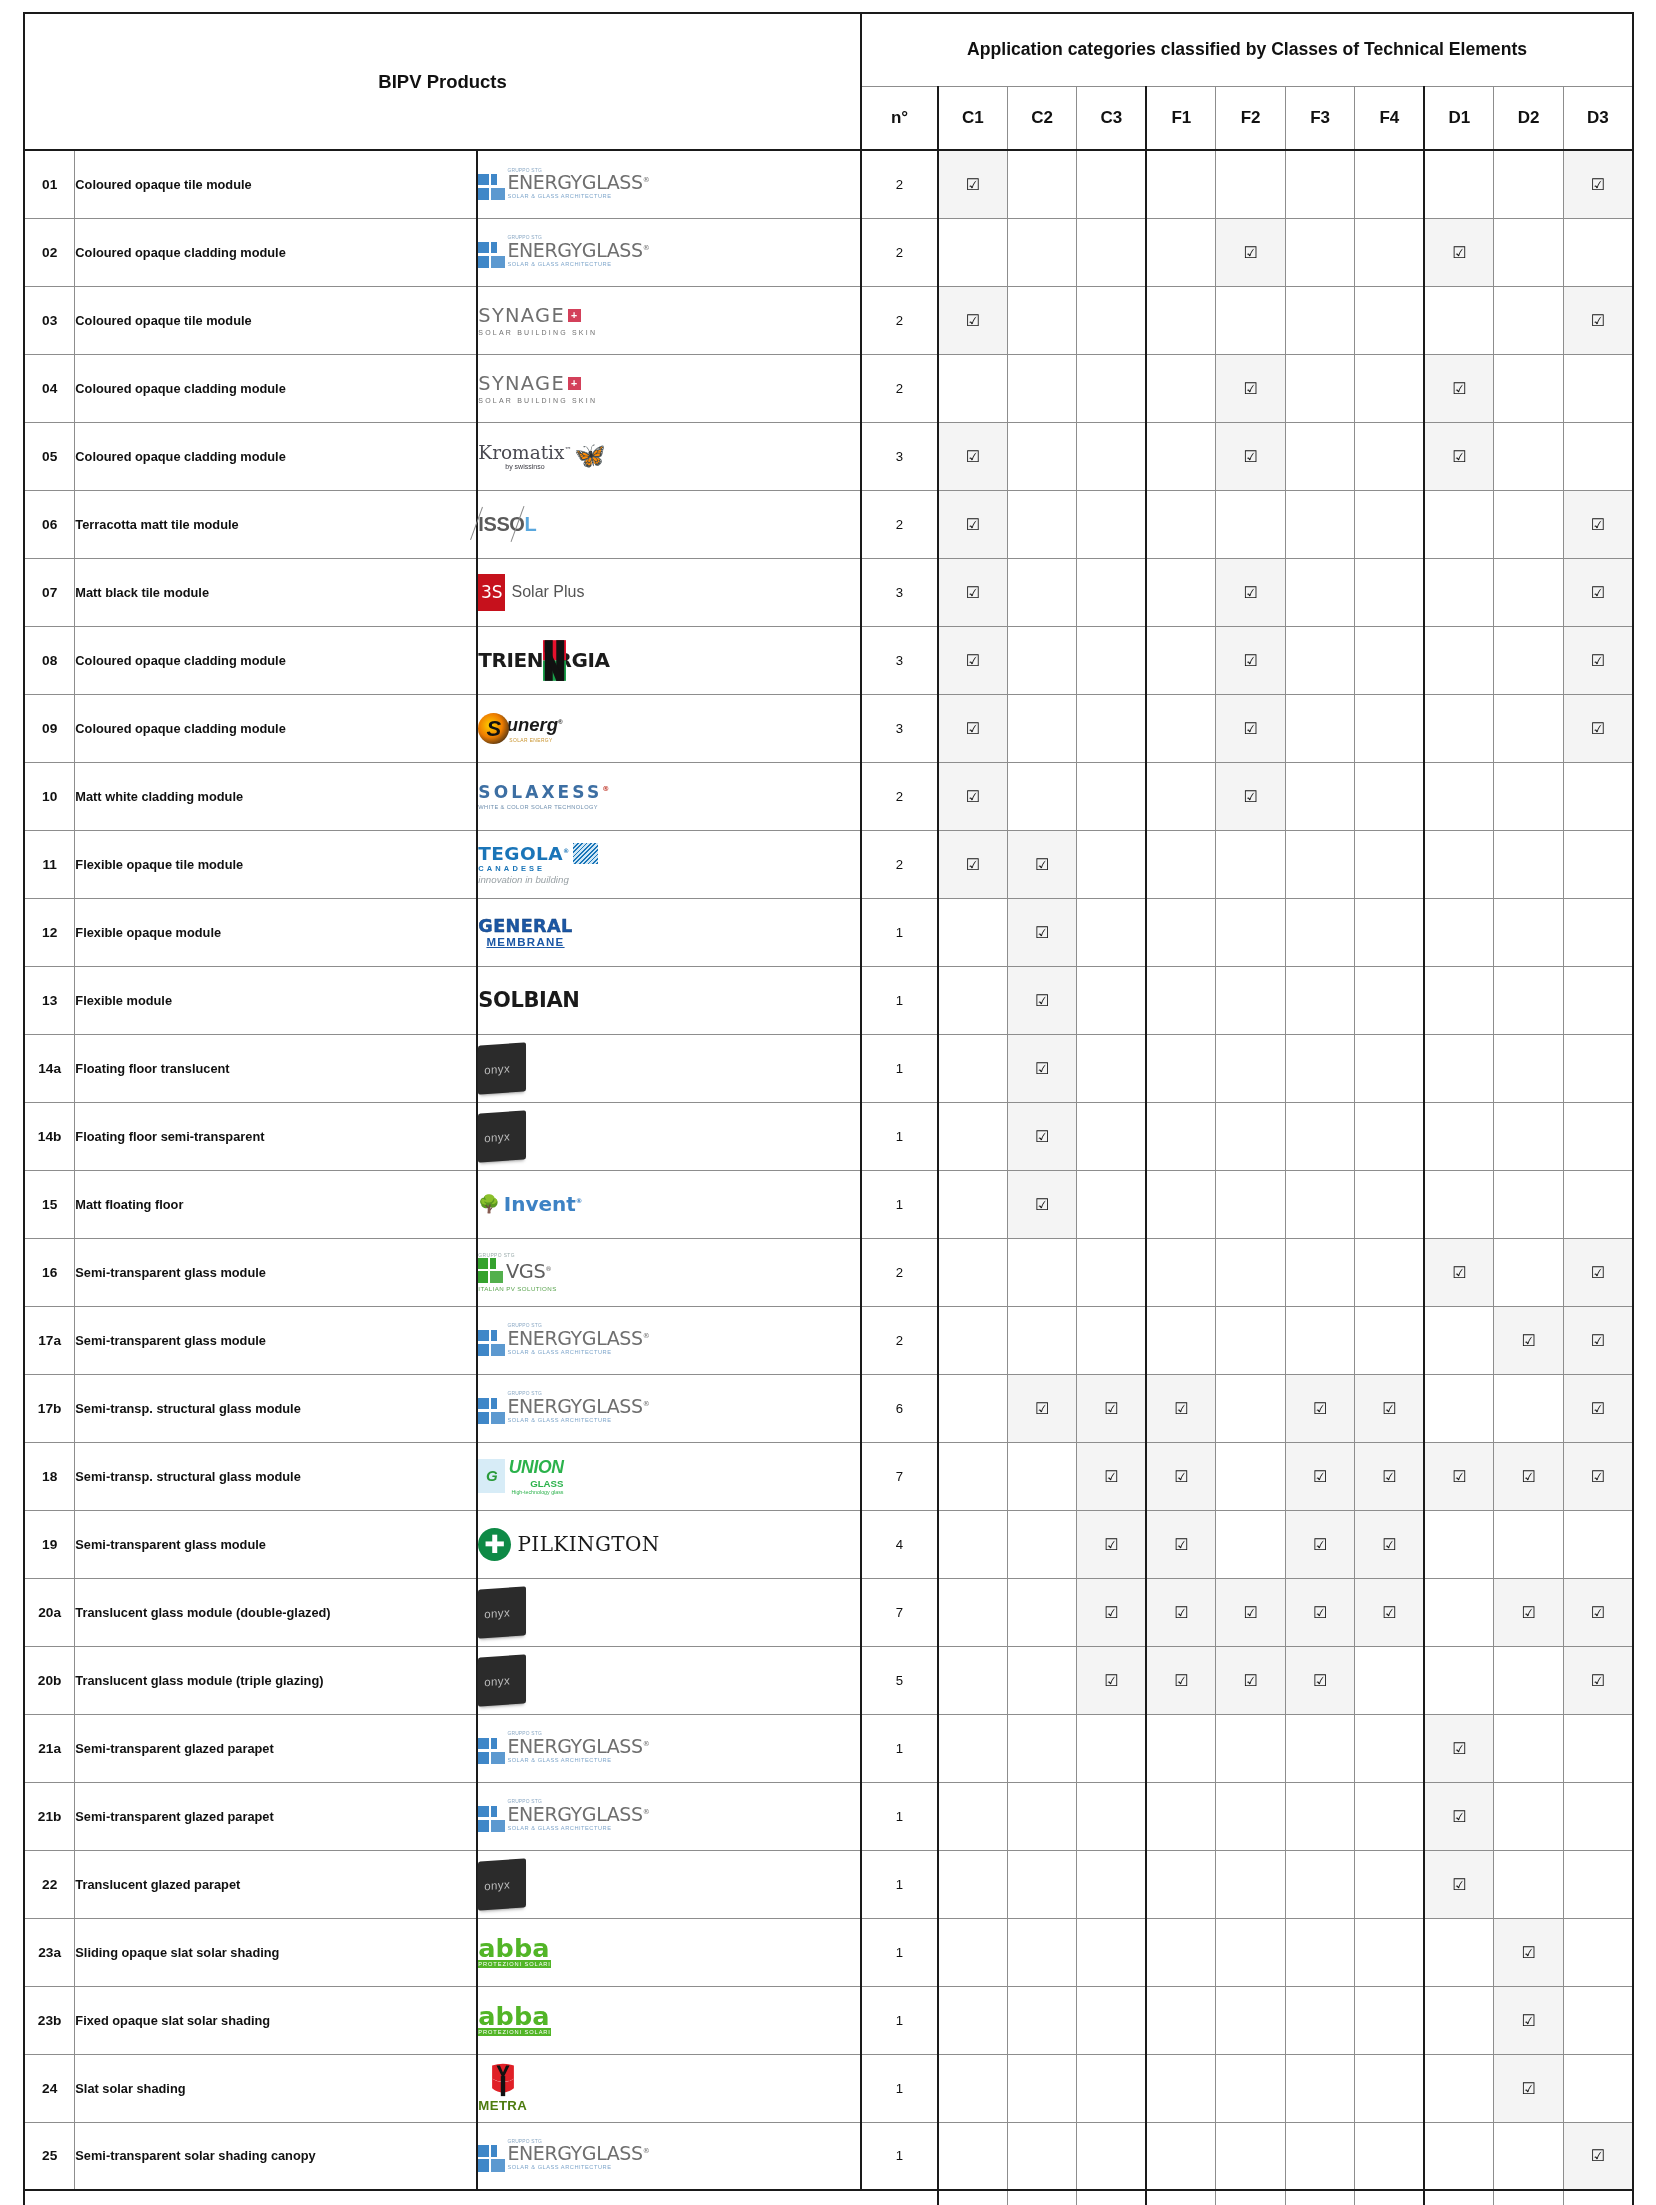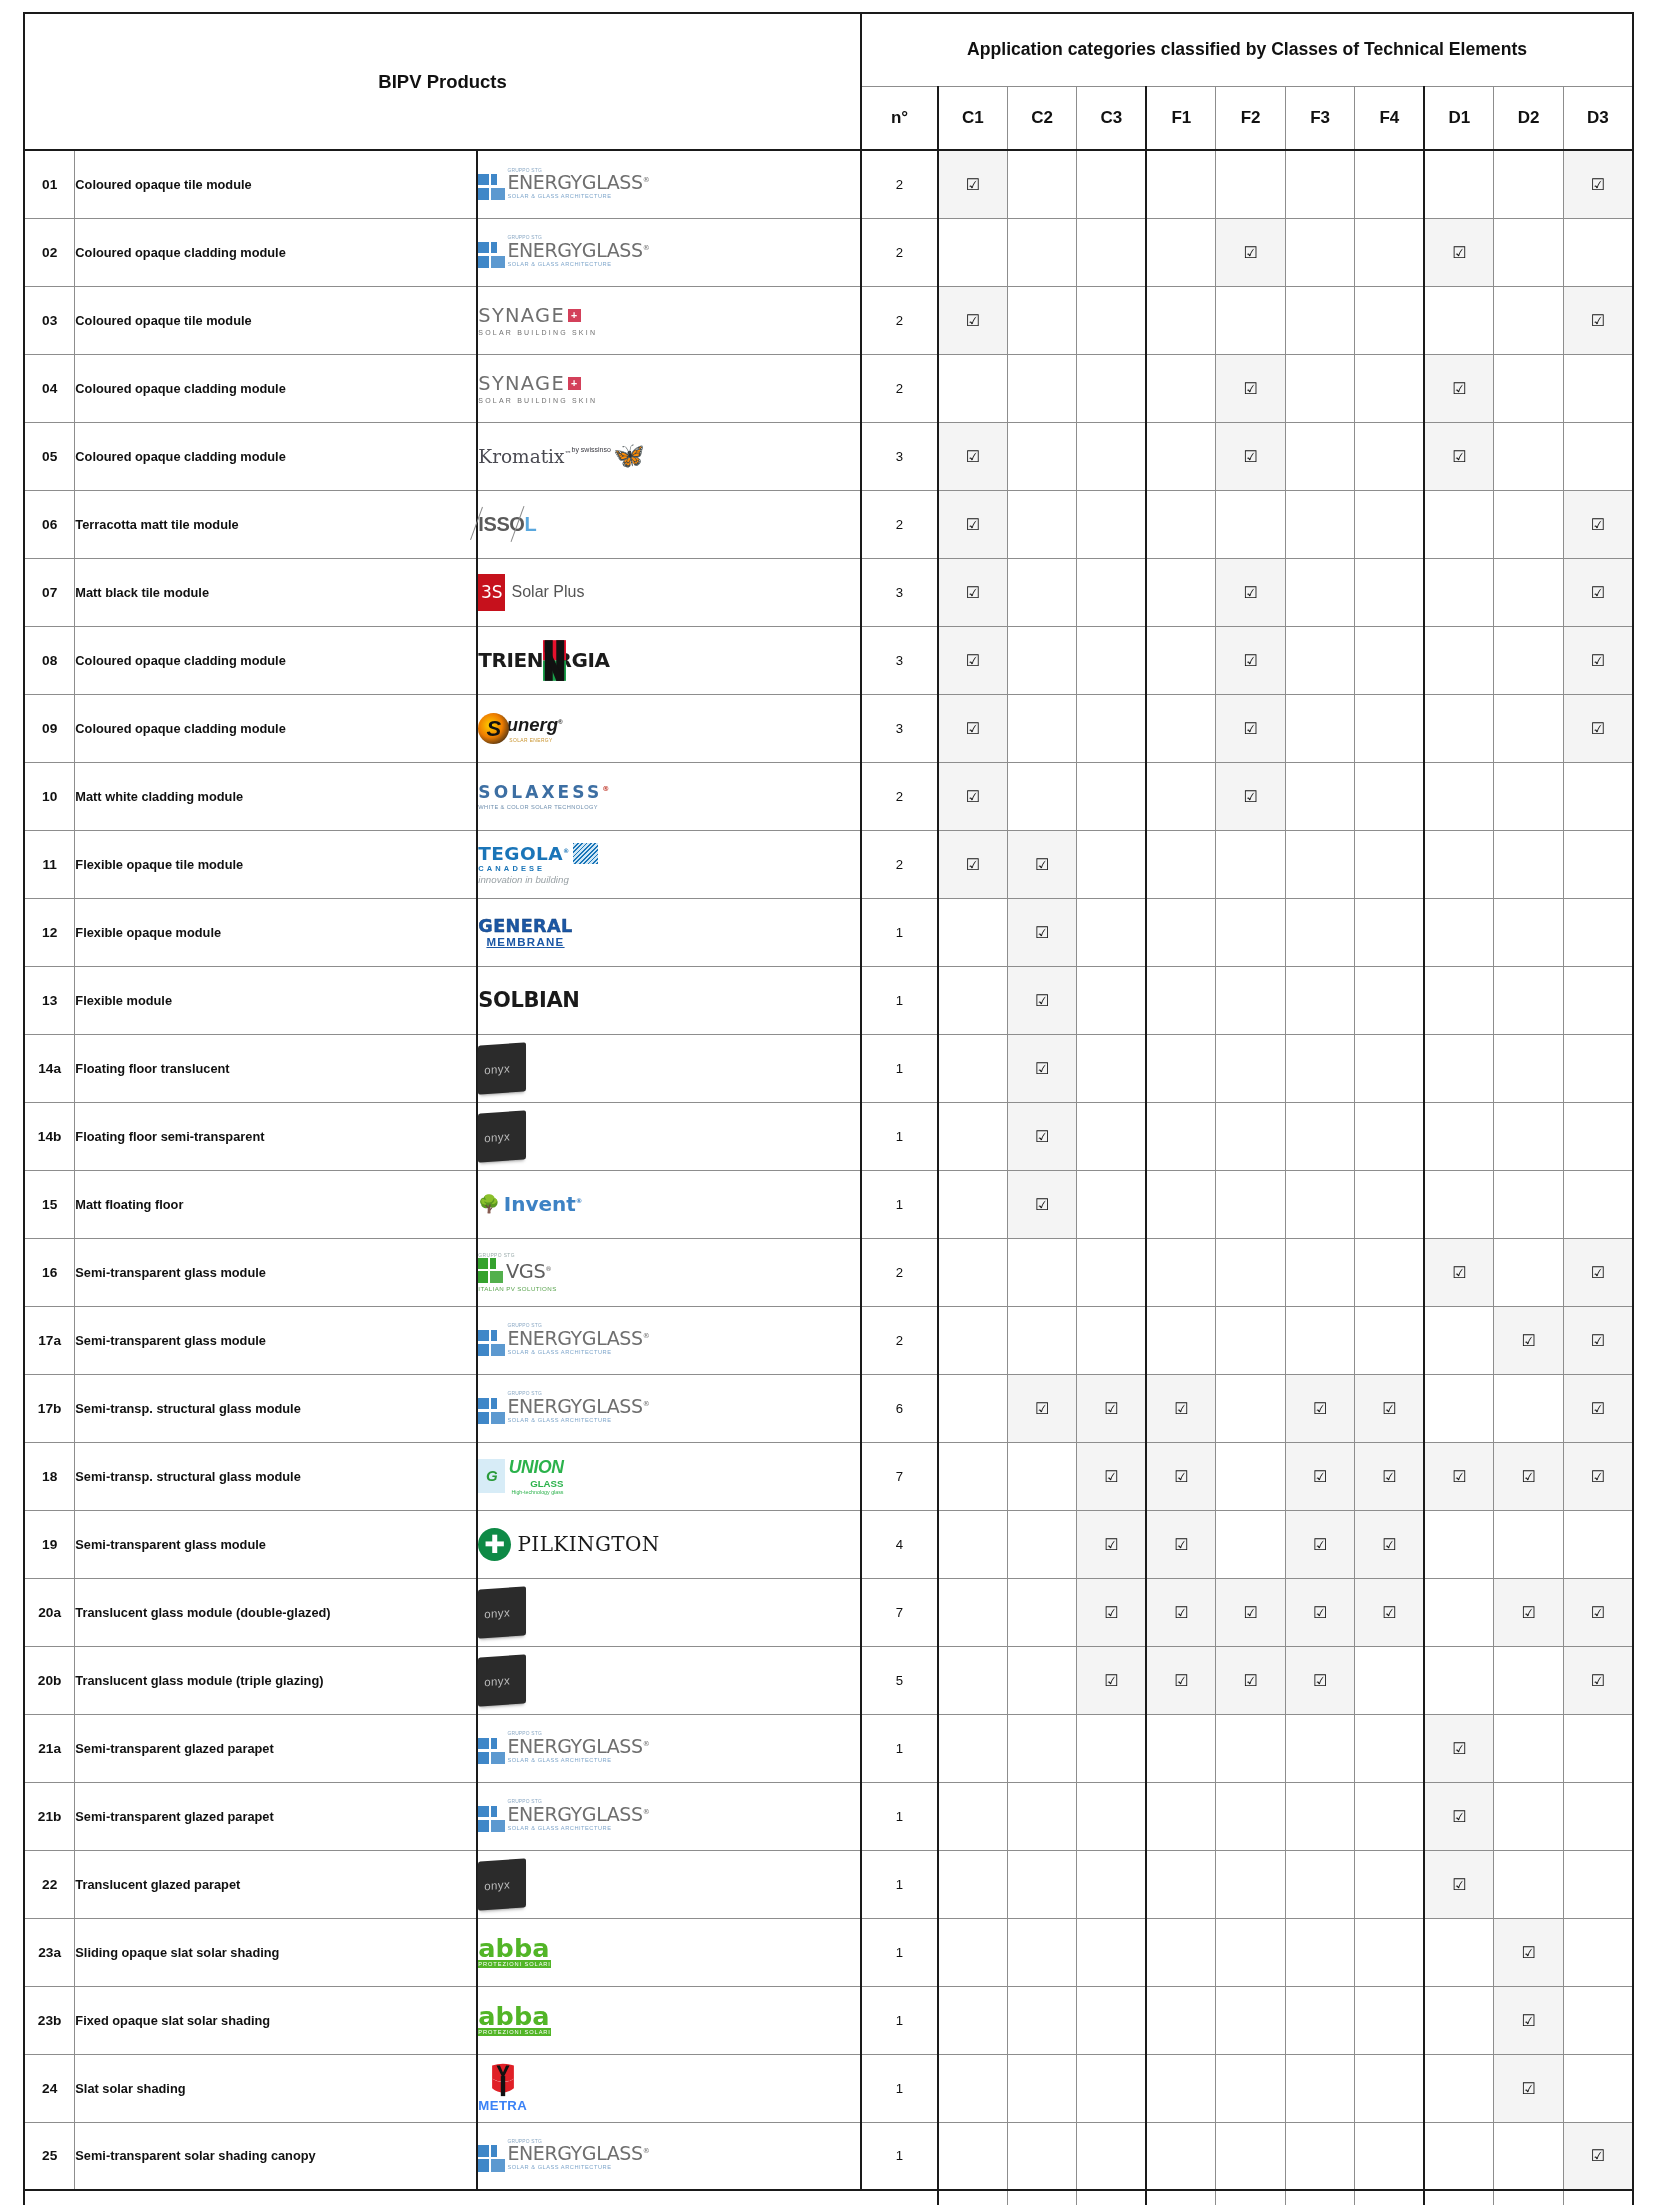--- a/index.html
+++ b/index.html
@@ -152,21 +152,21 @@
 
   
   .lg-syn { display:flex; flex-direction:column; }
   .syn-row { display:flex; align-items:center; }
   .syn-main { font-size:19.4px; color:#6f6f6f; letter-spacing:1.3px; font-family:"DejaVu Sans", sans-serif; }
   .syn-cross { width:13.2px; height:13.2px; background:#d3405a; color:#fff; font-size:10.6px; text-align:center; line-height:13.2px; margin-left:2.6px; font-weight:bold;}
   .syn-sub { font-size:7px; color:#6f6f6f; letter-spacing:2.2px; margin-top:1.8px; }
 
   
   .lg-kro { display:flex; align-items:center; }
-  .kro-txt { display:flex; flex-direction:row; align-items:flex-start; }
+  .kro-txt { display:flex; flex-direction:column; align-items:center; }
   .kro-main { font-size:18.5px; color:#4a4a52; font-family:"DejaVu Serif", serif; }
   .kro-sub { font-size:7px; color:#3a3a42; }
   .kro-bf { margin-left:2.6px; font-size:25.6px; color:#1b6fb5; line-height:1; }
 
   
   .lg-issol { position:relative; font-size:20px; color:#5a5a5a; font-weight:bold; letter-spacing:-0.4px; }
   .lg-issol .blue { color:#59a7dd; }
   .issol-slash { position:absolute; top:-6.2px; left:-2.6px; width:1.3px; height:35px; background:#888; transform:rotate(20deg); }
   .issol-slash2 { position:absolute; top:-8px; left:39px; width:1.3px; height:38px; background:#888; transform:rotate(20deg); }
 
@@ -245,21 +245,21 @@
   .pil-t { margin-left:6.2px; font-size:20px; color:#1a1a1a; font-family:"DejaVu Serif", serif; letter-spacing:0.4px; }
 
   
   .lg-abba { display:flex; flex-direction:column; }
   .abba-m { font-size:25.6px; font-weight:bold; color:#52b527; line-height:0.95; font-family:"DejaVu Sans", sans-serif; }
   .abba-b { background:#52b527; color:#fff; font-size:5.7px; text-align:center; letter-spacing:0.9px; padding:1.3px 0; }
 
   
   .lg-metra { display:flex; flex-direction:column; align-items:center; }
   .metra-mark { width:34px; height:34px; position:relative; }
-  .metra-t { font-size:13.2px; font-weight:bold; color:#3b82f6; letter-spacing:0.4px; margin-top:0.9px; }
+  .metra-t { font-size:13.2px; font-weight:bold; color:#4d7c0f; letter-spacing:0.4px; margin-top:0.9px; }
 </style>
 </head>
 <body>
 
 <div id="page">
 
   <table class="bipv">
     <colgroup>
       <col class="c-num">
         <col class="c-name">

